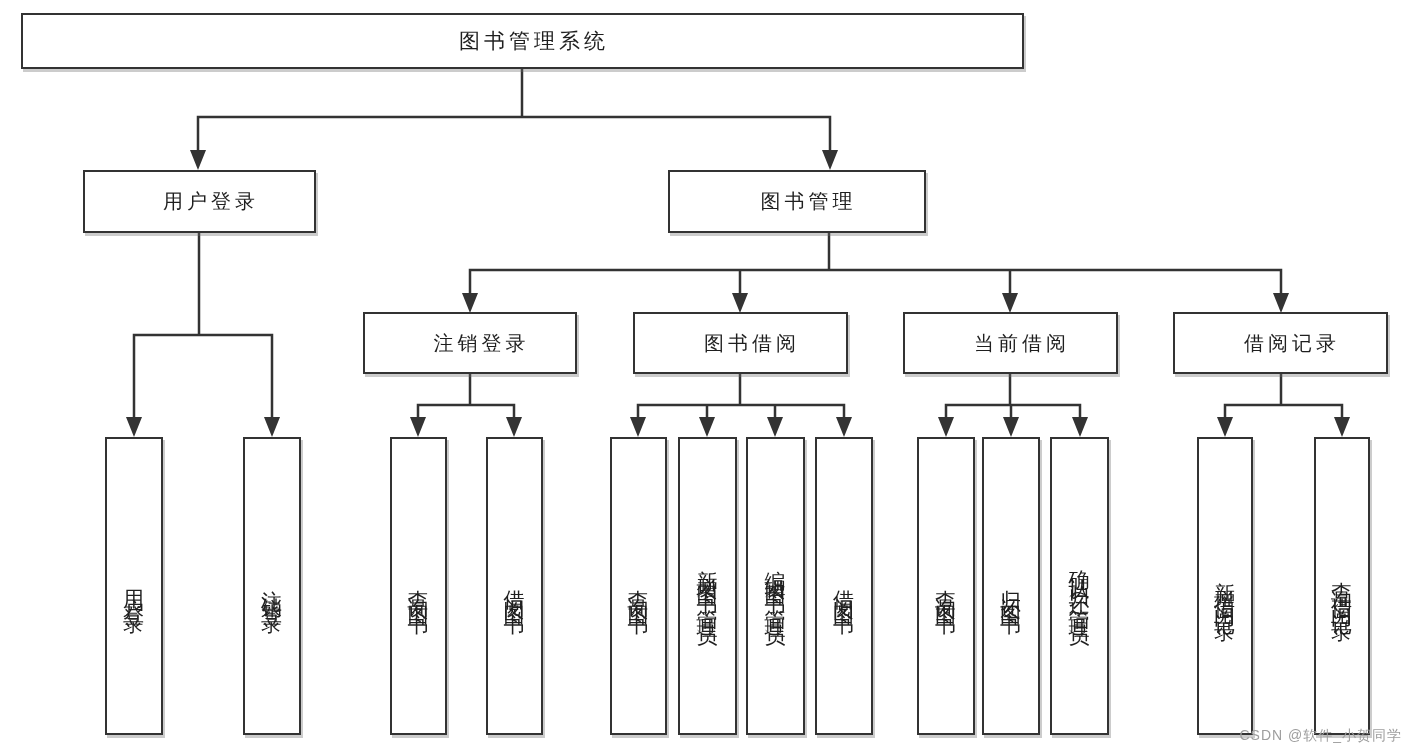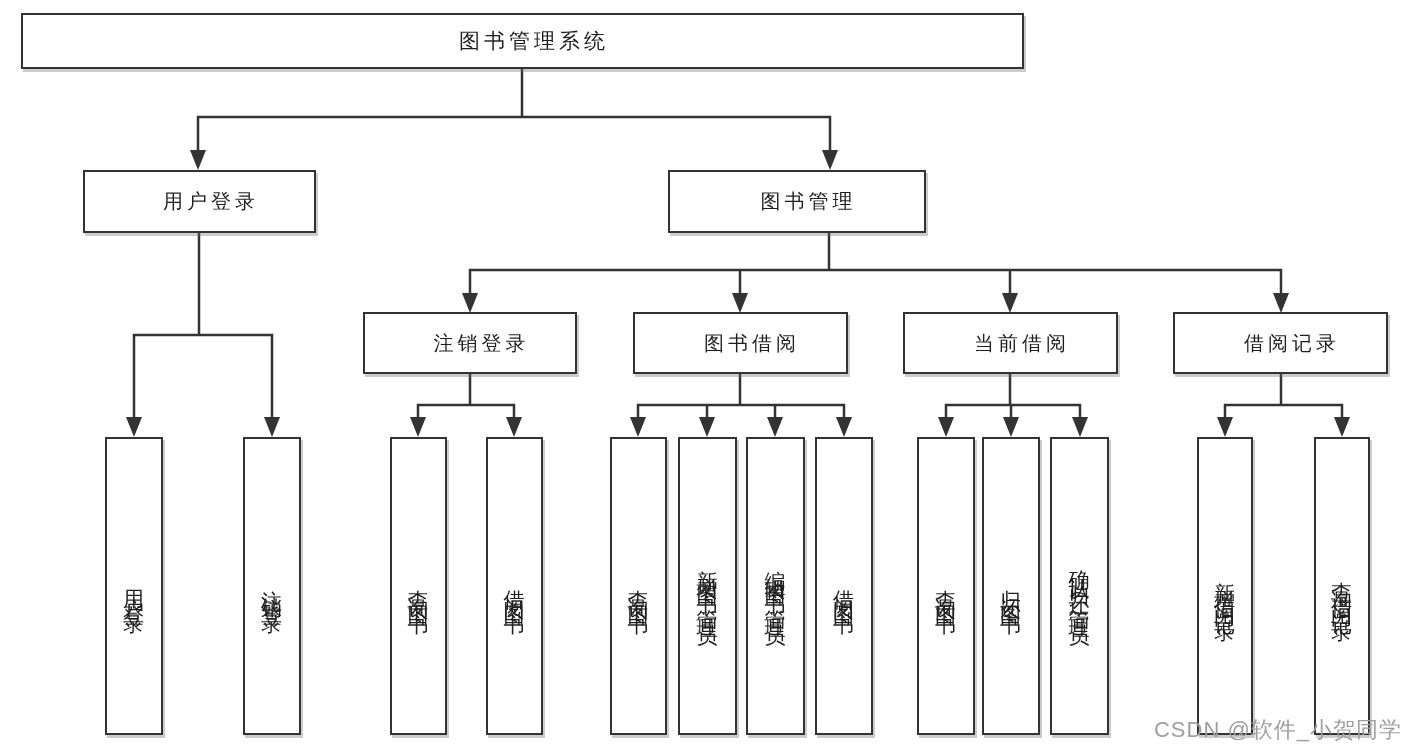--- a/index.html
+++ b/index.html
@@ -51,21 +51,21 @@
     text-orientation: mixed;
     font-size: 21px;
     letter-spacing: 8px;
     line-height: 1;
     padding-top: 6px;
   }
   #watermark {
     position: absolute;
     right: 3px;
     bottom: 2px;
-    font-size: 22px;
+    font-size: 14px;
     color: #9e9e9e;
     letter-spacing: 1px;
     z-index: 5;
     white-space: nowrap;
   }
 </style>
 </head>
 <body>
 
 <div id="canvas">

